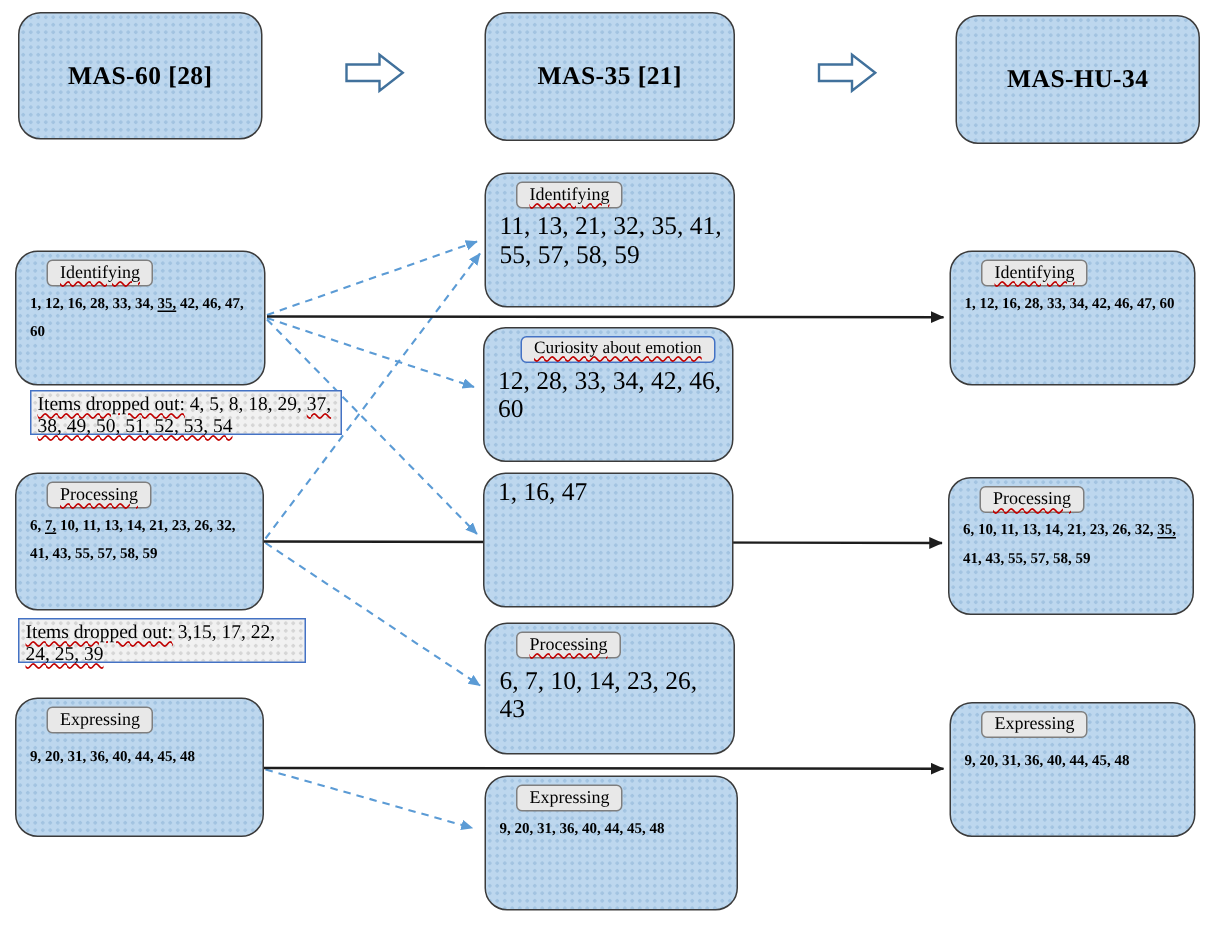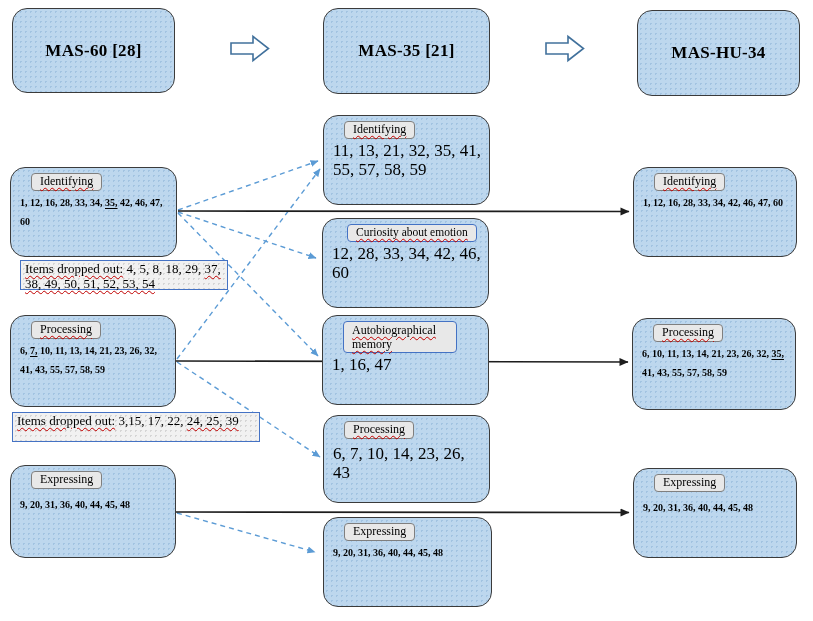--- a/index.html
+++ b/index.html
@@ -89,41 +89,40 @@
     <div class="nums"><span>1, 12, 16, 28, 33, 34, </span><span class="ul">35,</span><span> 42, 46, 47, 60</span></div>
   </div>
   <div class="dropped" style="left:20px;top:260px;width:208px;height:30px;">
     <span class="sq">Items dropped out:</span><span> 4, 5, 8, 18, 29, </span><span class="sq">37, 38, 49, 50, 51, 52, 53, 54</span>
   </div>
 
   <div class="box" style="left:10px;top:315px;width:166px;height:92px;">
     <span class="chip"><span class="sq">Processing</span></span>
     <div class="nums"><span>6, </span><span class="ul">7,</span><span> 10, 11, 13, 14, 21, 23, 26, 32, 41, 43, 55, 57, 58, 59</span></div>
   </div>
-  <div class="dropped" style="left:12px;top:412px;width:248px;height:30px;">
+  <div class="dropped" style="left:12px;top:412px;width:192px;height:30px;">
     <span class="sq">Items dropped out:</span><span> 3,15, 17, 22, </span><span class="sq">24, 25, 39</span>
   </div>
 
   <div class="box" style="left:10px;top:465px;width:166px;height:93px;">
     <span class="chip"><span>Expressing</span></span>
     <div class="nums" style="padding-top:6px;"><span>9, 20, 31, 36, 40, 44, 45, 48</span><span class="ul"></span><span></span></div>
   </div>
 
   <div class="box" style="left:323px;top:115px;width:167px;height:90px;">
     <span class="chip"><span class="sq">Identifying</span></span>
     <div class="nums regular"><span>11, 13, 21, 32, 35, 41, 55, 57, 58, 59</span></div>
   </div>
 
   <div class="box" style="left:322px;top:218px;width:167px;height:90px;">
     <span class="chip blue-border" style="margin-left:24px;font-size:11.5px;"><span class="sq">Curiosity about emotion</span></span>
     <div class="nums regular"><span>12, 28, 33, 34, 42, 46, 60</span></div>
   </div>
 
   <div class="box" style="left:322px;top:315px;width:167px;height:90px;">
-    <span class="chip blue-border wrap"><span class="sq">Autobiographical memory</span></span>
     <div class="nums regular"><span>1, 16, 47</span></div>
   </div>
 
   <div class="box" style="left:323px;top:415px;width:167px;height:88px;">
     <span class="chip"><span class="sq">Processing</span></span>
     <div class="nums regular" style="padding-top:5px;"><span>6, 7, 10, 14, 23, 26, 43</span></div>
   </div>
 
   <div class="box" style="left:323px;top:517px;width:169px;height:90px;">
     <span class="chip"><span>Expressing</span></span>

